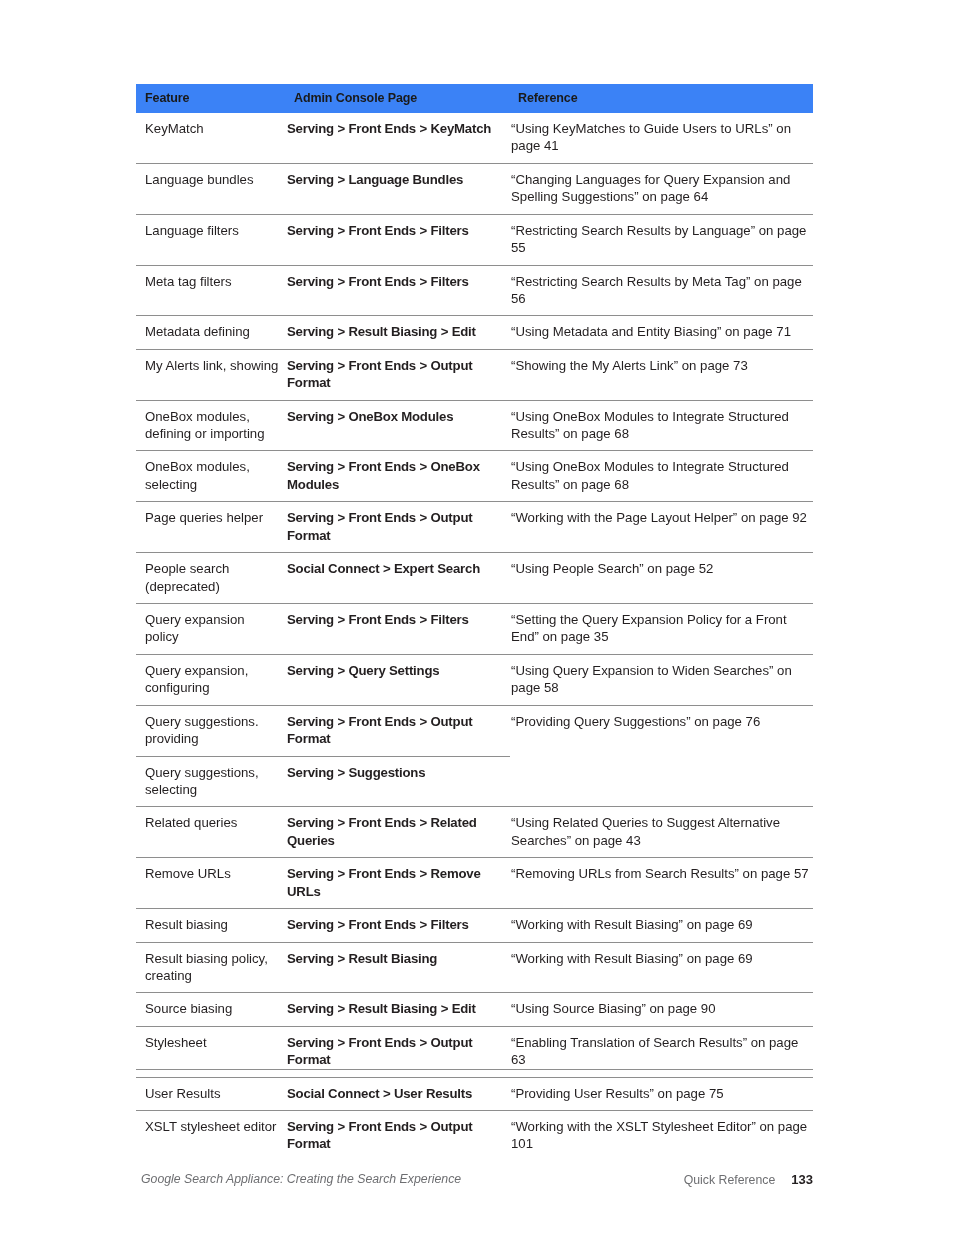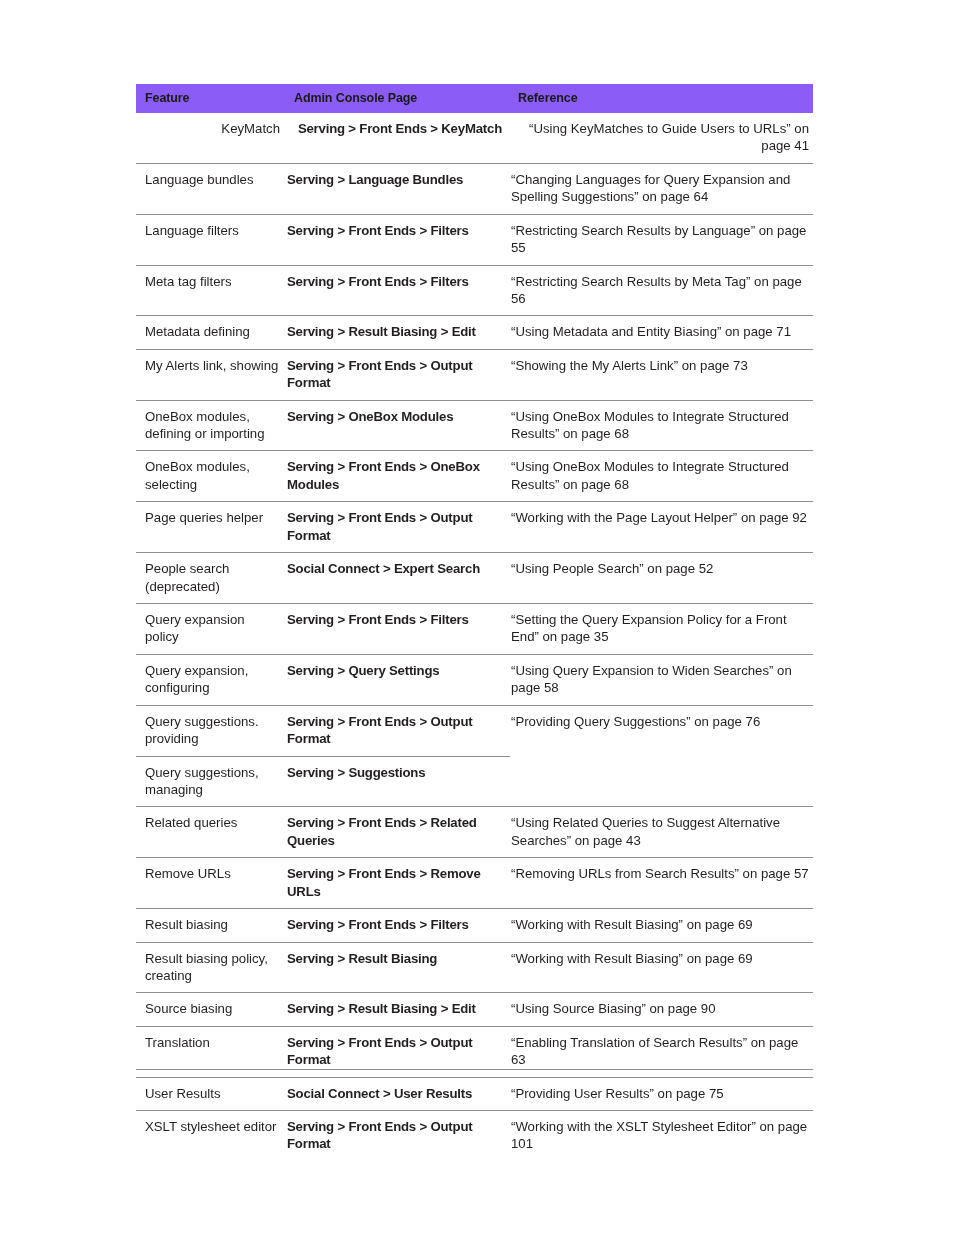--- a/index.html
+++ b/index.html
@@ -31,42 +31,42 @@
     width: 677px;
     border-collapse: collapse;
     table-layout: fixed;
   }
 
   .ref-table col.c-feature   { width: 150px; }
   .ref-table col.c-console   { width: 224px; }
   .ref-table col.c-reference { width: 303px; }
 
   .ref-table thead th {
-    background: #8b5cf6;
+    background: #3b82f6;
     font-size: 12.5px;
     font-weight: bold;
     text-align: left;
     padding: 7px 8px 7px 8px;
     vertical-align: middle;
     line-height: 1.2;
     color: #1a1a1a;
     border: none;
     letter-spacing: -0.1px;
   }
   .ref-table thead th.first { padding-left: 9px; }
 
   .ref-table tbody td {
     font-size: 13.2px;
     line-height: 1.32;
     vertical-align: top;
     padding: 7px 9px 8px 9px;
     border-top: 1px solid #8e8e8e;
     color: #231f20;
   }
-  .ref-table tbody tr:first-child td { border-top: none; text-align: right; }
+  .ref-table tbody tr:first-child td { border-top: none; }
 
   .ref-table tbody td.feature  { padding-left: 9px; padding-right: 6px; }
   .ref-table tbody td.console  { font-weight: bold; padding-left: 1px; padding-right: 8px; letter-spacing: -0.2px; margin-left: 36px; }
   .ref-table tbody td.reference{ padding-left: 1px; padding-right: 4px; margin-left: 40px; }
 
   
   .ref-table tbody tr.split-row td.feature,
   .ref-table tbody tr.split-row td.console {
     border-top: 1px solid #8e8e8e;
   }
@@ -192,21 +192,21 @@
           <td class="feature">Query expansion, configuring</td>
           <td class="console">Serving &gt; Query Settings</td>
           <td class="reference">“Using Query Expansion to Widen Searches” on page 58</td>
         </tr>
         <tr>
           <td class="feature">Query suggestions. providing</td>
           <td class="console">Serving &gt; Front Ends &gt; Output Format</td>
           <td class="reference" rowspan="2">“Providing Query Suggestions” on page 76</td>
         </tr>
         <tr class="split-row">
-          <td class="feature">Query suggestions, managing</td>
+          <td class="feature">Query suggestions, selecting</td>
           <td class="console">Serving &gt; Suggestions</td>
           <td class="reference blank-ref"></td>
         </tr>
         <tr>
           <td class="feature">Related queries</td>
           <td class="console">Serving &gt; Front Ends &gt; Related Queries</td>
           <td class="reference">“Using Related Queries to Suggest Alternative Searches” on page 43</td>
         </tr>
         <tr>
           <td class="feature">Remove URLs</td>
@@ -222,33 +222,39 @@
           <td class="feature">Result biasing policy, creating</td>
           <td class="console">Serving &gt; Result Biasing</td>
           <td class="reference">“Working with Result Biasing” on page 69</td>
         </tr>
         <tr>
           <td class="feature">Source biasing</td>
           <td class="console">Serving &gt; Result Biasing &gt; Edit</td>
           <td class="reference">“Using Source Biasing” on page 90</td>
         </tr>
         <tr>
-          <td class="feature">Translation</td>
+          <td class="feature">Stylesheet</td>
           <td class="console">Serving &gt; Front Ends &gt; Output Format</td>
           <td class="reference">“Enabling Translation of Search Results” on page 63</td>
         </tr>
         <tr>
           <td class="feature">User Results</td>
           <td class="console">Social Connect &gt; User Results</td>
           <td class="reference">“Providing User Results” on page 75</td>
         </tr>
         <tr>
           <td class="feature">XSLT stylesheet editor</td>
           <td class="console">Serving &gt; Front Ends &gt; Output Format</td>
           <td class="reference">“Working with the XSLT Stylesheet Editor” on page 101</td>
         </tr>
       </tbody>
   </table>
 
   <div class="table-bottom-rule"></div>
 
+  <div class="footer">
+    <div class="footer-left">Google Search Appliance: Creating the Search Experience</div>
+    <div class="footer-right">
+      <span>Quick Reference</span><span class="pagenum">133</span>
+    </div>
+  </div>
 
 </div>
 
 </body></html>

